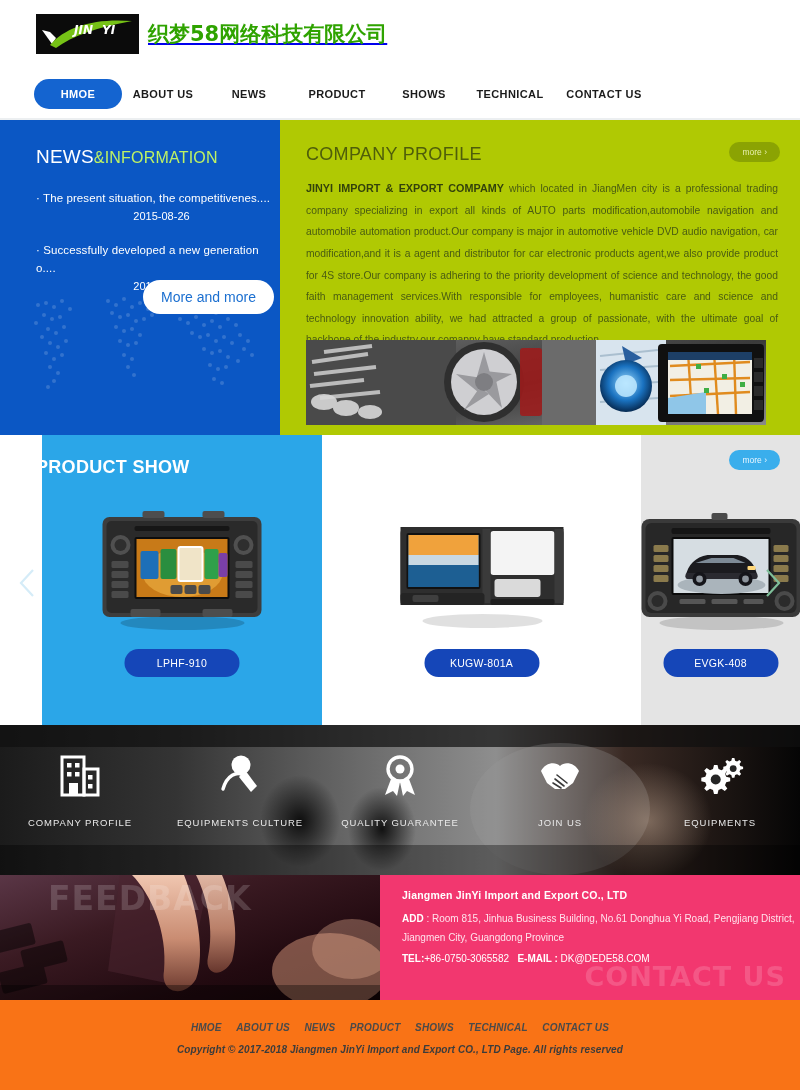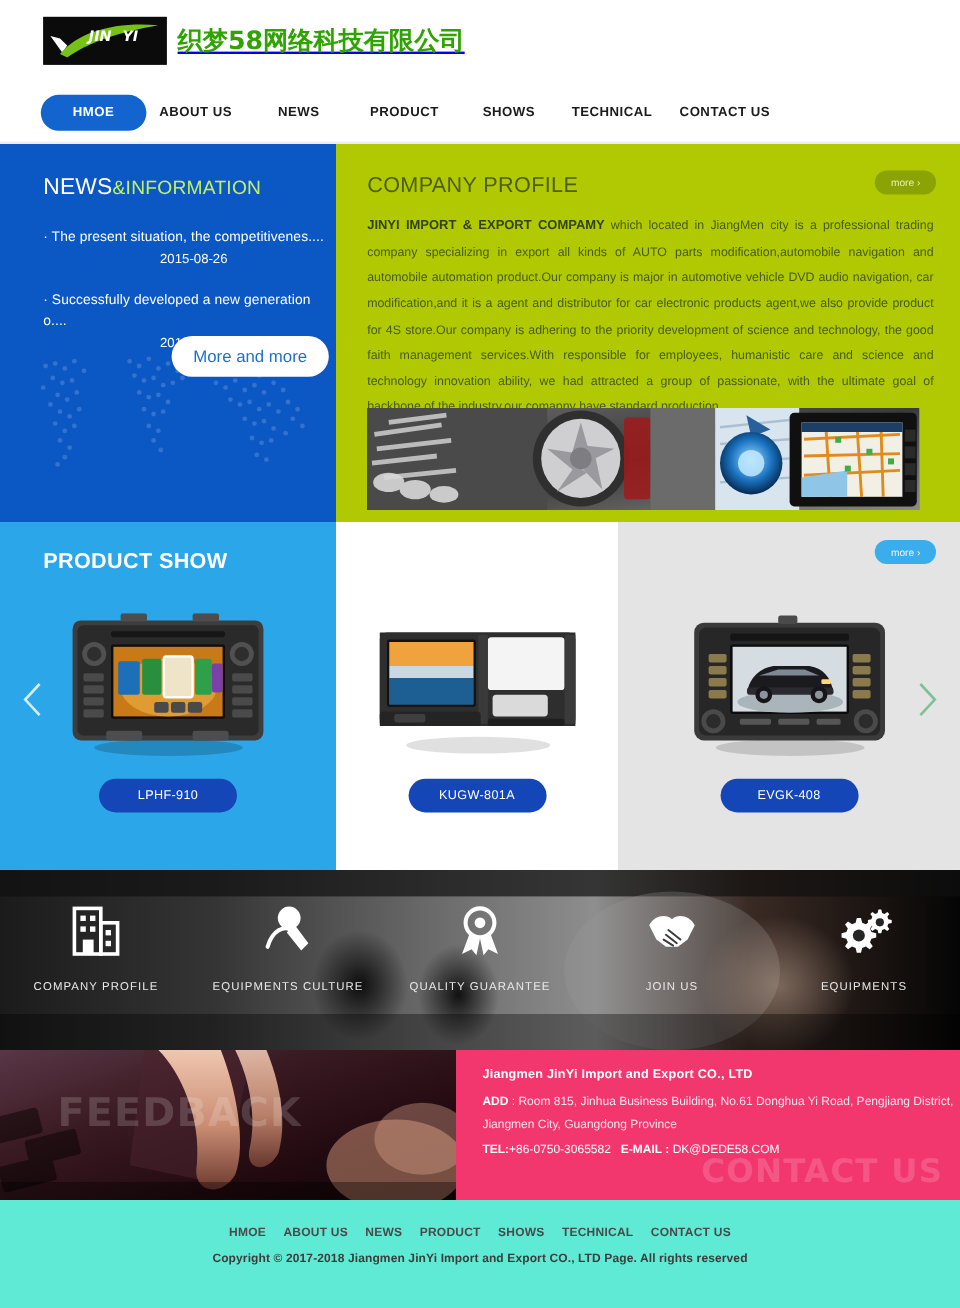--- a/index.html
+++ b/index.html
@@ -91,21 +91,21 @@
   }
   .profile-body b { color:#33420b; font-size:10.8px; }
   .profile-strip {
     position:absolute; left:26px; bottom:10px; width:460px; height:85px;
     overflow:hidden; background:#2b2b2b;
   }
   .profile-strip svg { display:block; }
 
   
   .row2 { display:flex; height:290px; position:relative; }
-  .prod { position:relative; overflow:hidden; }
+  .prod { position:relative; overflow:hidden;margin-left:42px; }
   .prod.p1 { width:280px; background:#2ba6e8; }
   .prod.p2 { width:235px; background:#ffffff; }
   .prod.p3 { flex:1; background:#e4e4e4; }
   .prod-show-title {
     position:absolute; left:36px; top:22px; z-index:4;
     font-size:18px; color:#fff; letter-spacing:.3px;
   }
   .more-btn-blue {
     position:absolute; right:20px; top:15px; z-index:4;
     background:#3aaeec; color:#eaf6ff; border-radius:11px;
@@ -139,42 +139,42 @@
   .band-icon { height:48px; display:flex; align-items:center; justify-content:center; }
   .band-label {
     display:block; margin-top:18px; font-size:9.5px; color:#e9e9e9;
     letter-spacing:.9px;
   }
 
   
   .row4 { height:125px; display:flex; position:relative; overflow:hidden; }
   .feedback { width:380px; position:relative; overflow:hidden; background:#2a0d14; }
   .feedback-word {
-    position:absolute; left:48px; top:32px; z-index:3;
+    position:absolute; left:48px; top:4px; z-index:3;
     font-size:33px; font-weight:bold; color:rgba(255,255,255,.17);
     letter-spacing:1px; font-family:"DejaVu Sans", sans-serif;
   }
   .contact {
     flex:1; background:#f2376f; position:relative; overflow:hidden;
     padding:14px 0 0 22px;
   }
   .contact-ghost {
     position:absolute; right:14px; bottom:8px; z-index:1;
     font-size:27px; font-weight:bold; color:rgba(255,255,255,.16);
     letter-spacing:1px; font-family:"DejaVu Sans", sans-serif;
   }
   .contact-inner { position:relative; z-index:3; }
   .c-name { font-size:10.5px; font-weight:bold; color:#fff; margin-bottom:9px; letter-spacing:.2px; }
   .c-line { font-size:10px; color:#ffe2ec; line-height:1.85; }
   .c-line b { color:#ffffff; }
   .c-tel { font-size:10px; color:#ffffff; margin-top:6px; }
   .c-tel b { font-weight:bold; }
 
   
-  .footer { height:90px; background:#5eead4; text-align:center; padding-top:17px; }
+  .footer { height:90px; background:#f97316; text-align:center; padding-top:17px;font-style:italic; }
   .footer-nav a {
     font-size:10px; color:#4a4a4a; font-weight:bold;
     text-decoration:none; margin:0 5px; letter-spacing:.2px;
   }
   .footer-copy {
     margin-top:9px; font-size:10px; color:#3c3c3c; font-weight:bold; letter-spacing:.1px;
   }
 </style>
 </head>
 <body>

